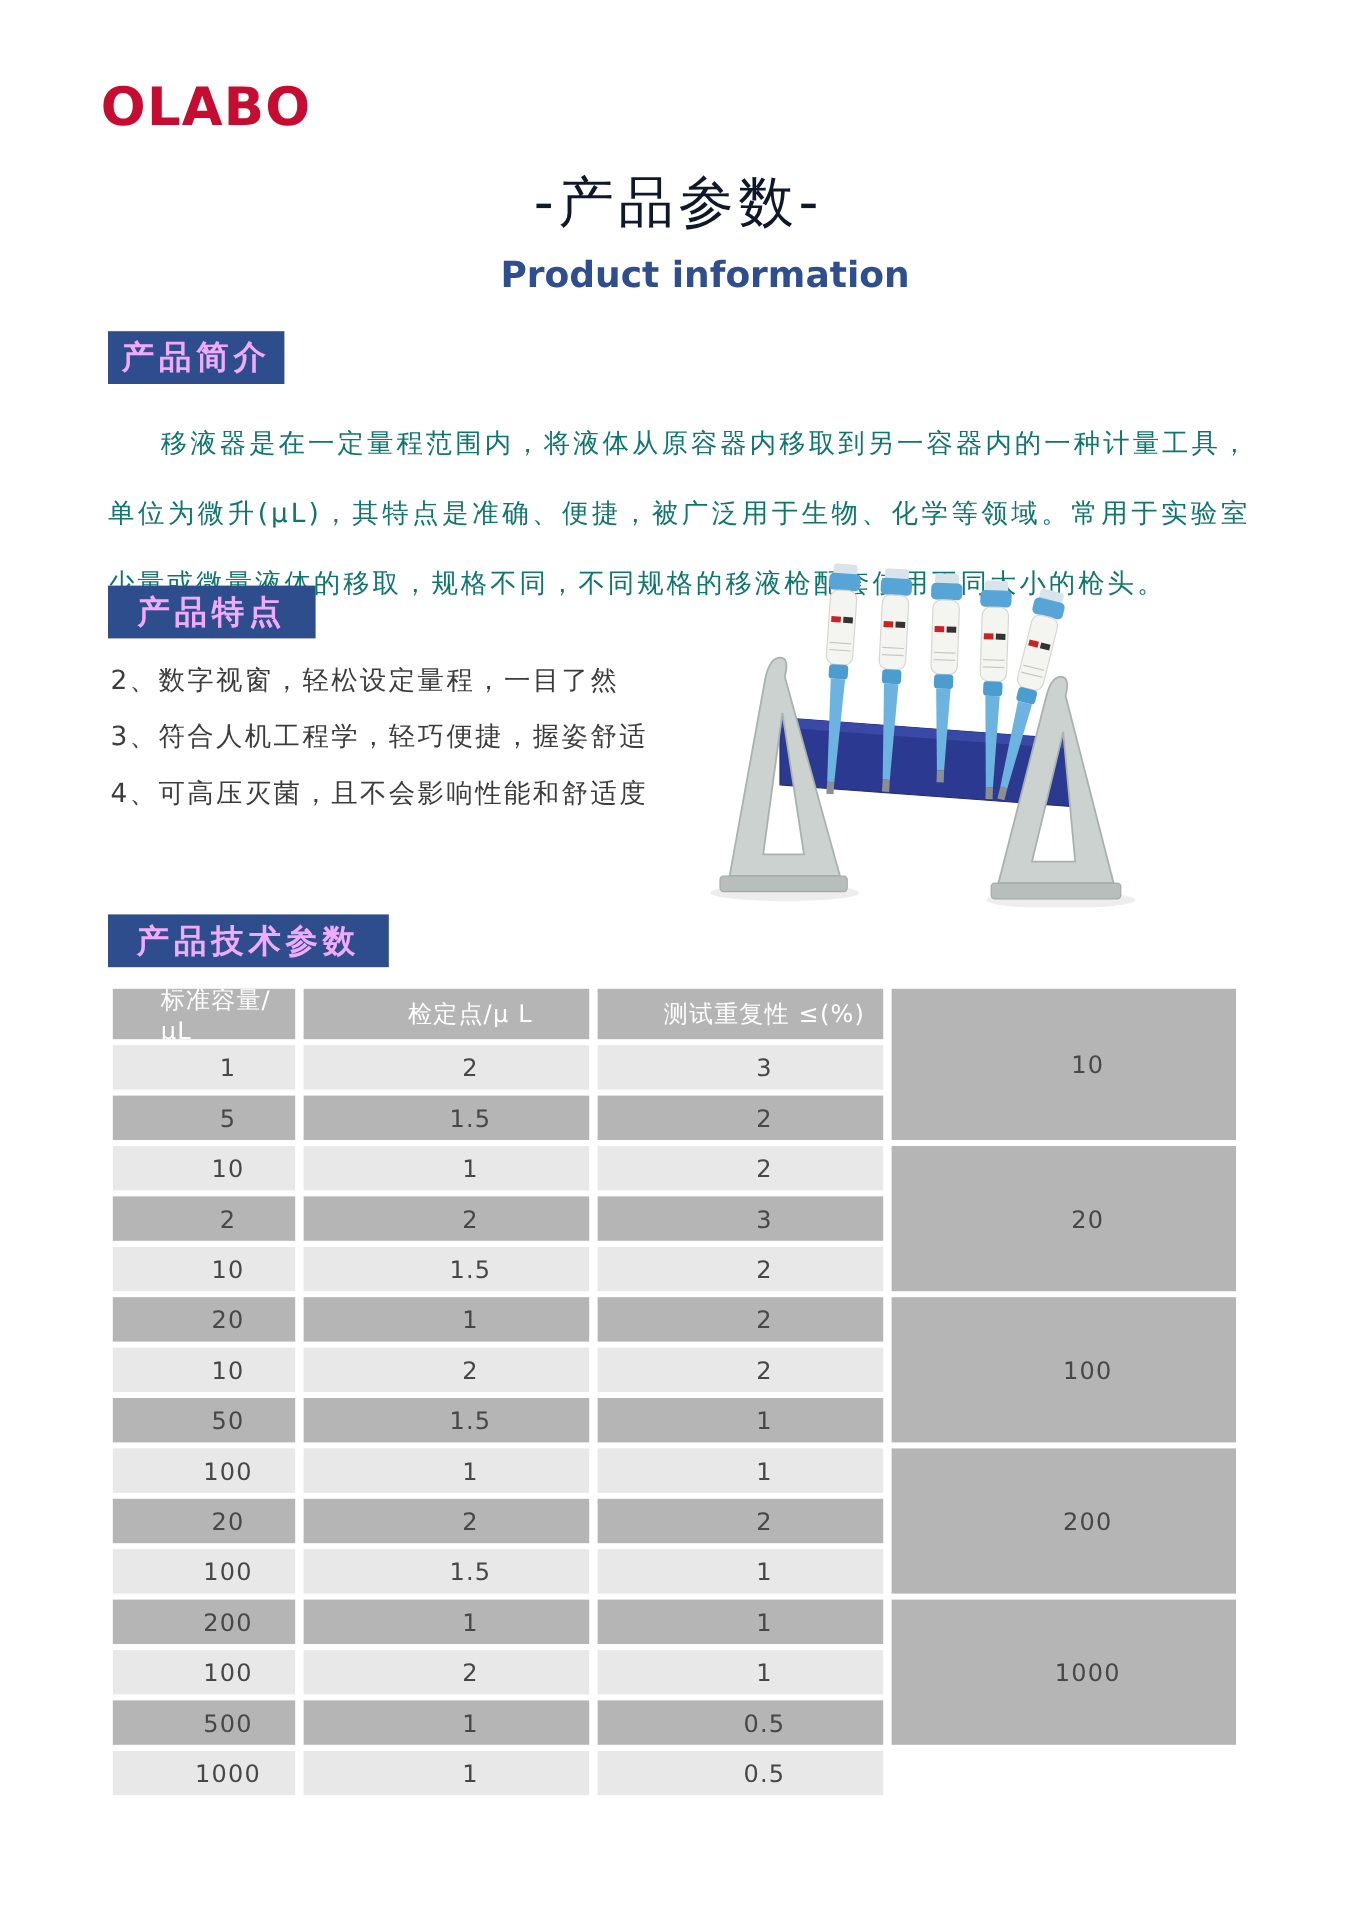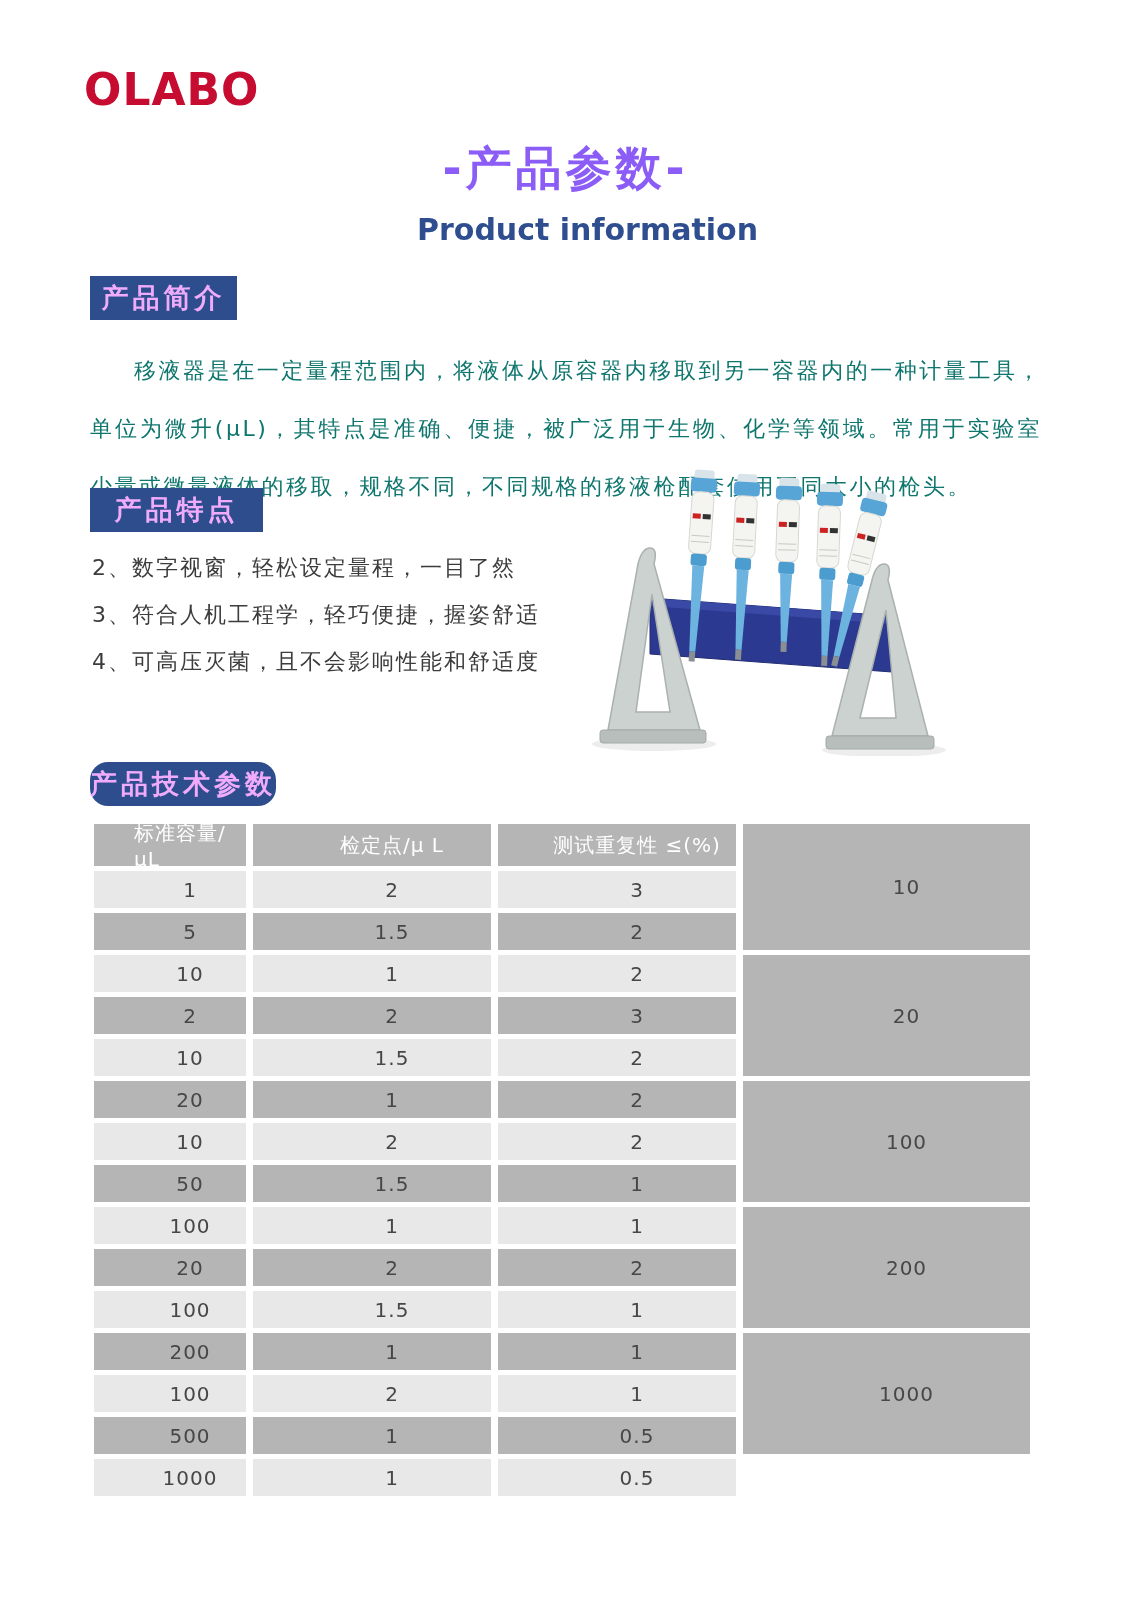--- a/index.html
+++ b/index.html
@@ -2,28 +2,28 @@
 <html><head>
 <meta charset="utf-8">
 <style>
   html,body{margin:0;padding:0;background:#ffffff;}
   body{font-family:"DejaVu Sans","Liberation Sans",sans-serif;}
   .page{position:relative;width:1131px;height:1600px;margin:16px auto;background:#ffffff;overflow:hidden;}
 
   .logo{position:absolute;left:84px;top:48px;font-size:44px;font-weight:800;color:#c60c30;letter-spacing:1px;}
 
   .title-wrap{position:absolute;left:0;top:122px;width:1131px;text-align:center;}
-  .page-title{font-size:46px;font-weight:700;color:#8b5cf6;letter-spacing:4px;}
+  .page-title{font-size:46px;font-weight:400;color:#0f172a;letter-spacing:4px;}
   .page-subtitle{margin-top:12px;font-size:30px;font-weight:600;color:#2e4e90;padding-left:44px;}
 
   .sec-heading{position:absolute;background:#2d4d8c;color:#f0abfc;font-size:27px;font-weight:600;
     letter-spacing:4px;display:flex;align-items:center;justify-content:center;}
   .sec-heading.intro{left:90px;top:260px;width:147px;height:44px;}
   .sec-heading.features{left:90px;top:472px;width:173px;height:44px;}
-  .sec-heading.specs{left:90px;top:746px;width:186px;height:44px;border-radius:18px;}
+  .sec-heading.specs{left:90px;top:746px;width:234px;height:44px;}
 
   .intro-body{position:absolute;left:90px;top:326px;width:952px;font-size:22px;line-height:58px;
     color:#0f766e;letter-spacing:2.5px;text-align:justify;text-indent:2em;}
 
   .feature-list{position:absolute;left:92px;top:528px;width:520px;}
   .feature-item{font-size:22px;color:#3c3c3c;letter-spacing:2px;line-height:47px;white-space:nowrap;}
 
   .product-figure{position:absolute;left:592px;top:428px;width:356px;height:312px;}
 
   .specs-table{position:absolute;left:94px;top:808px;display:grid;

